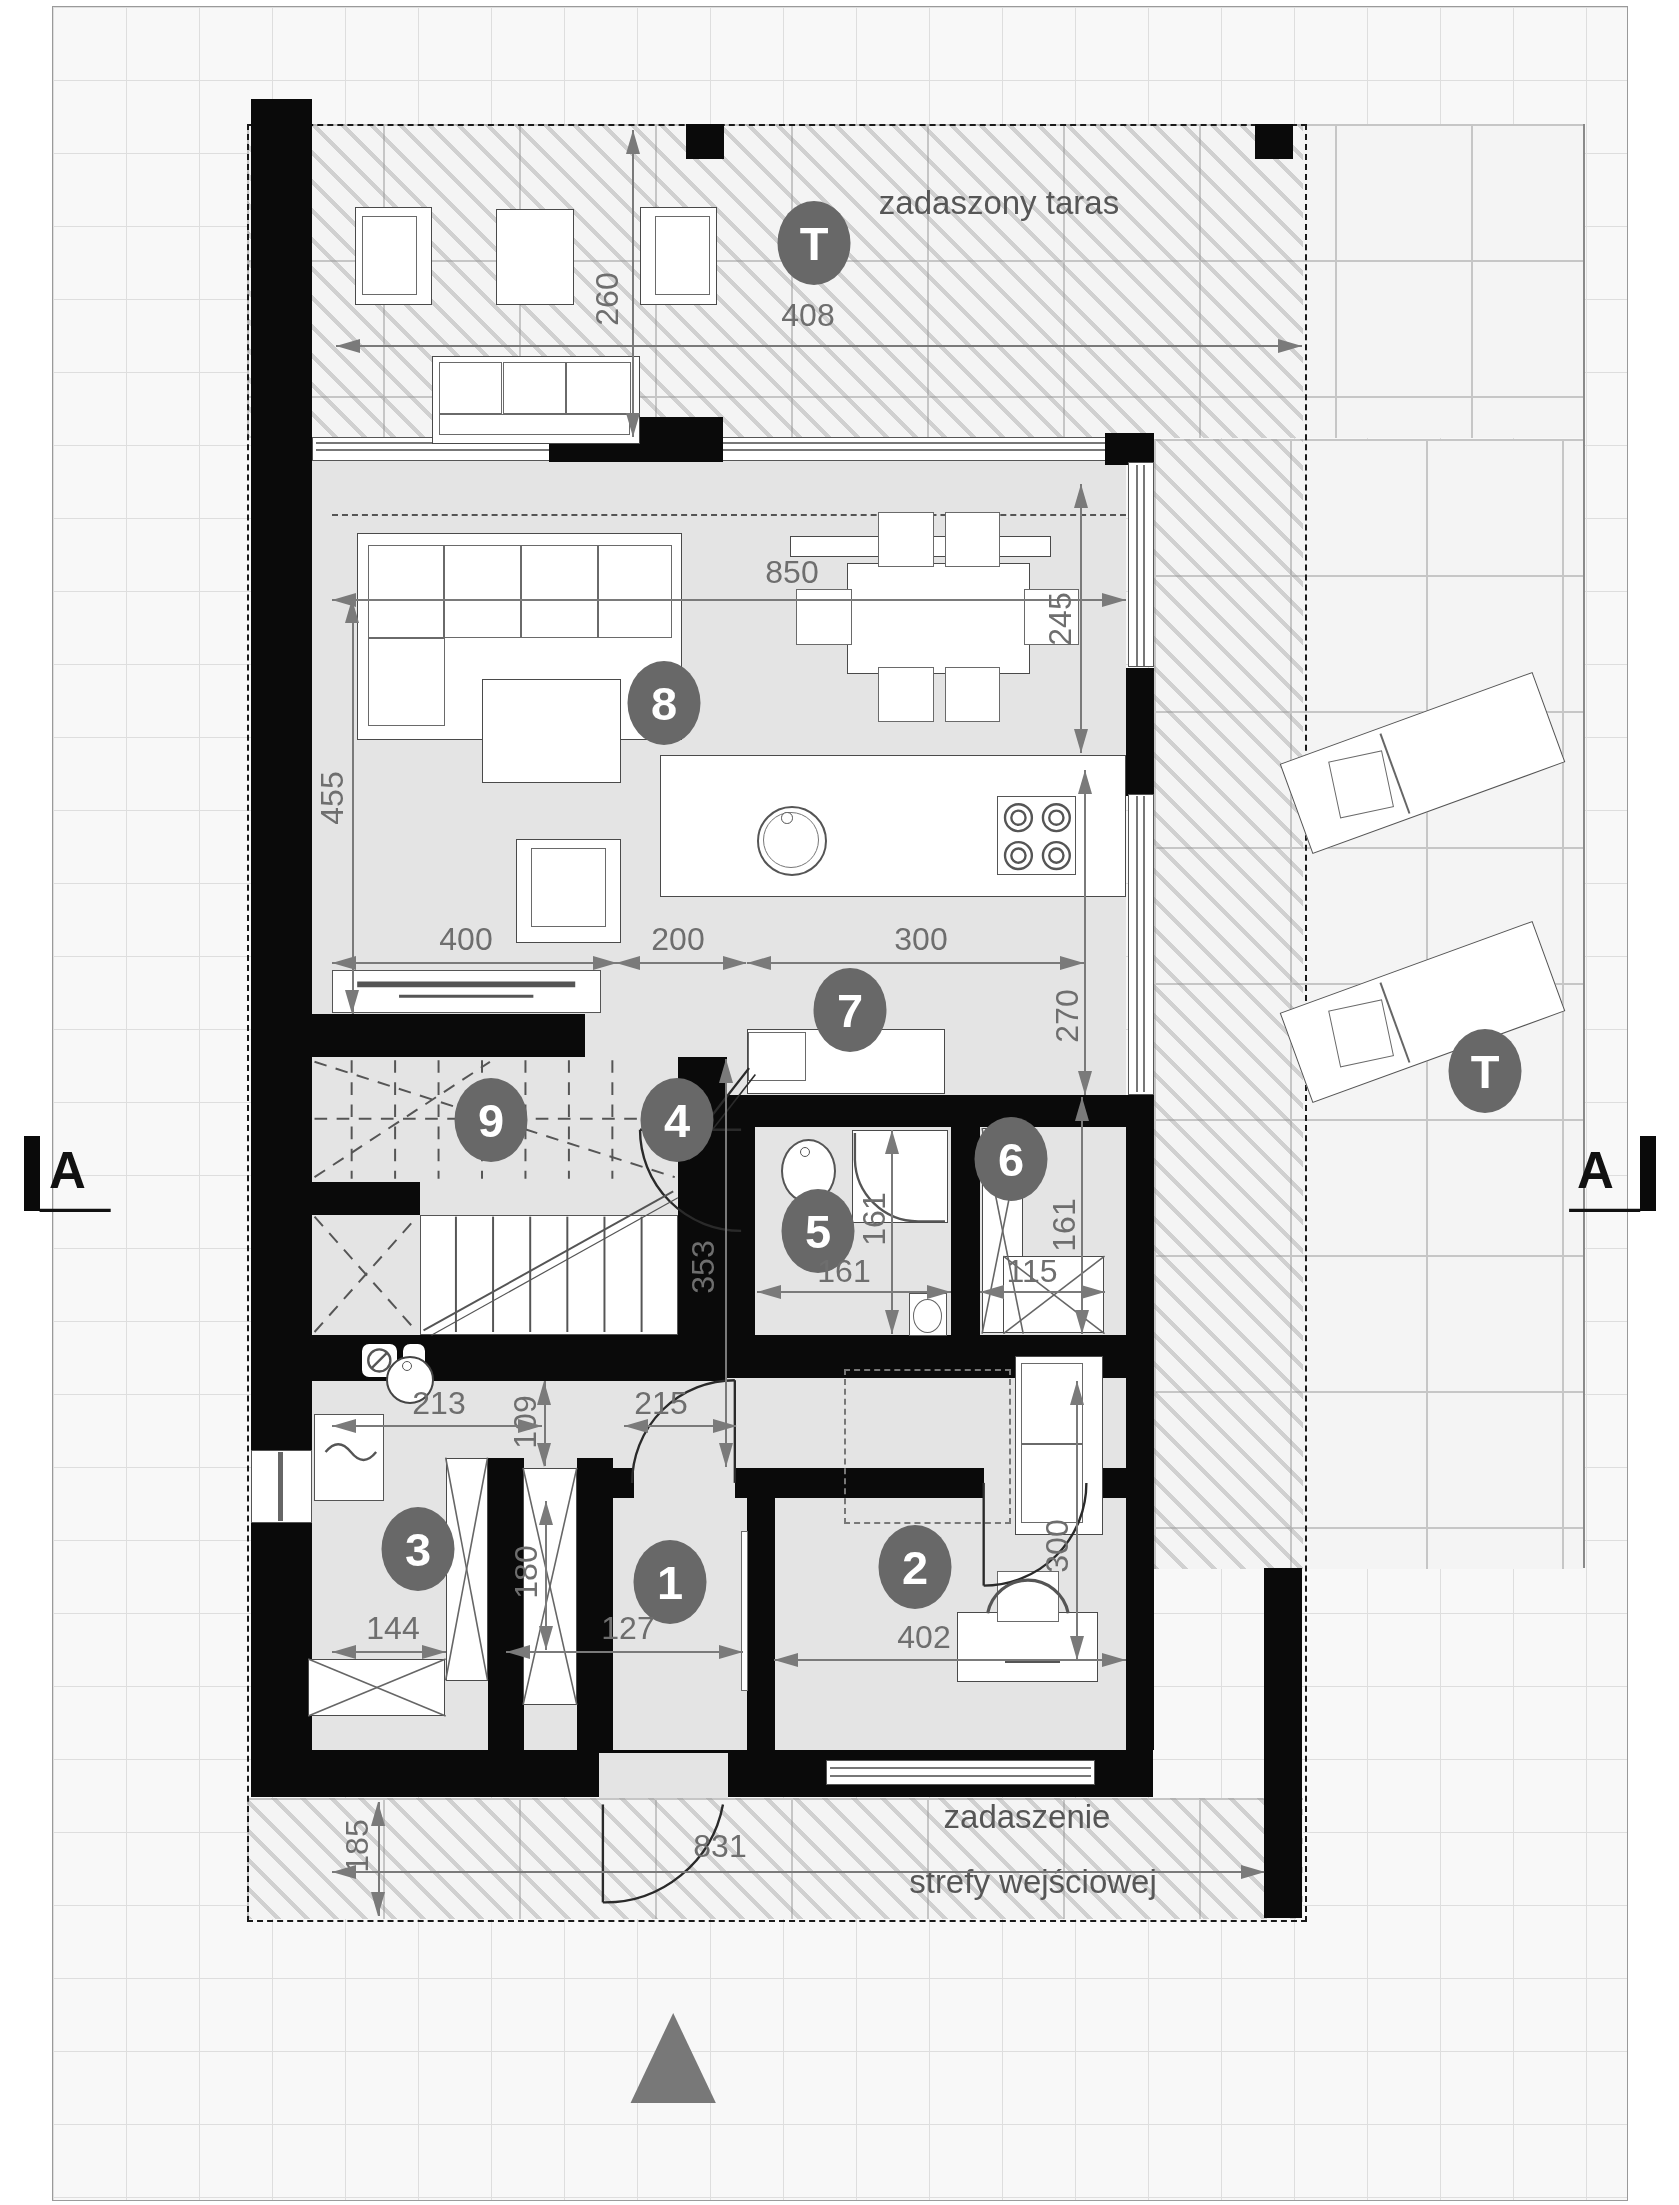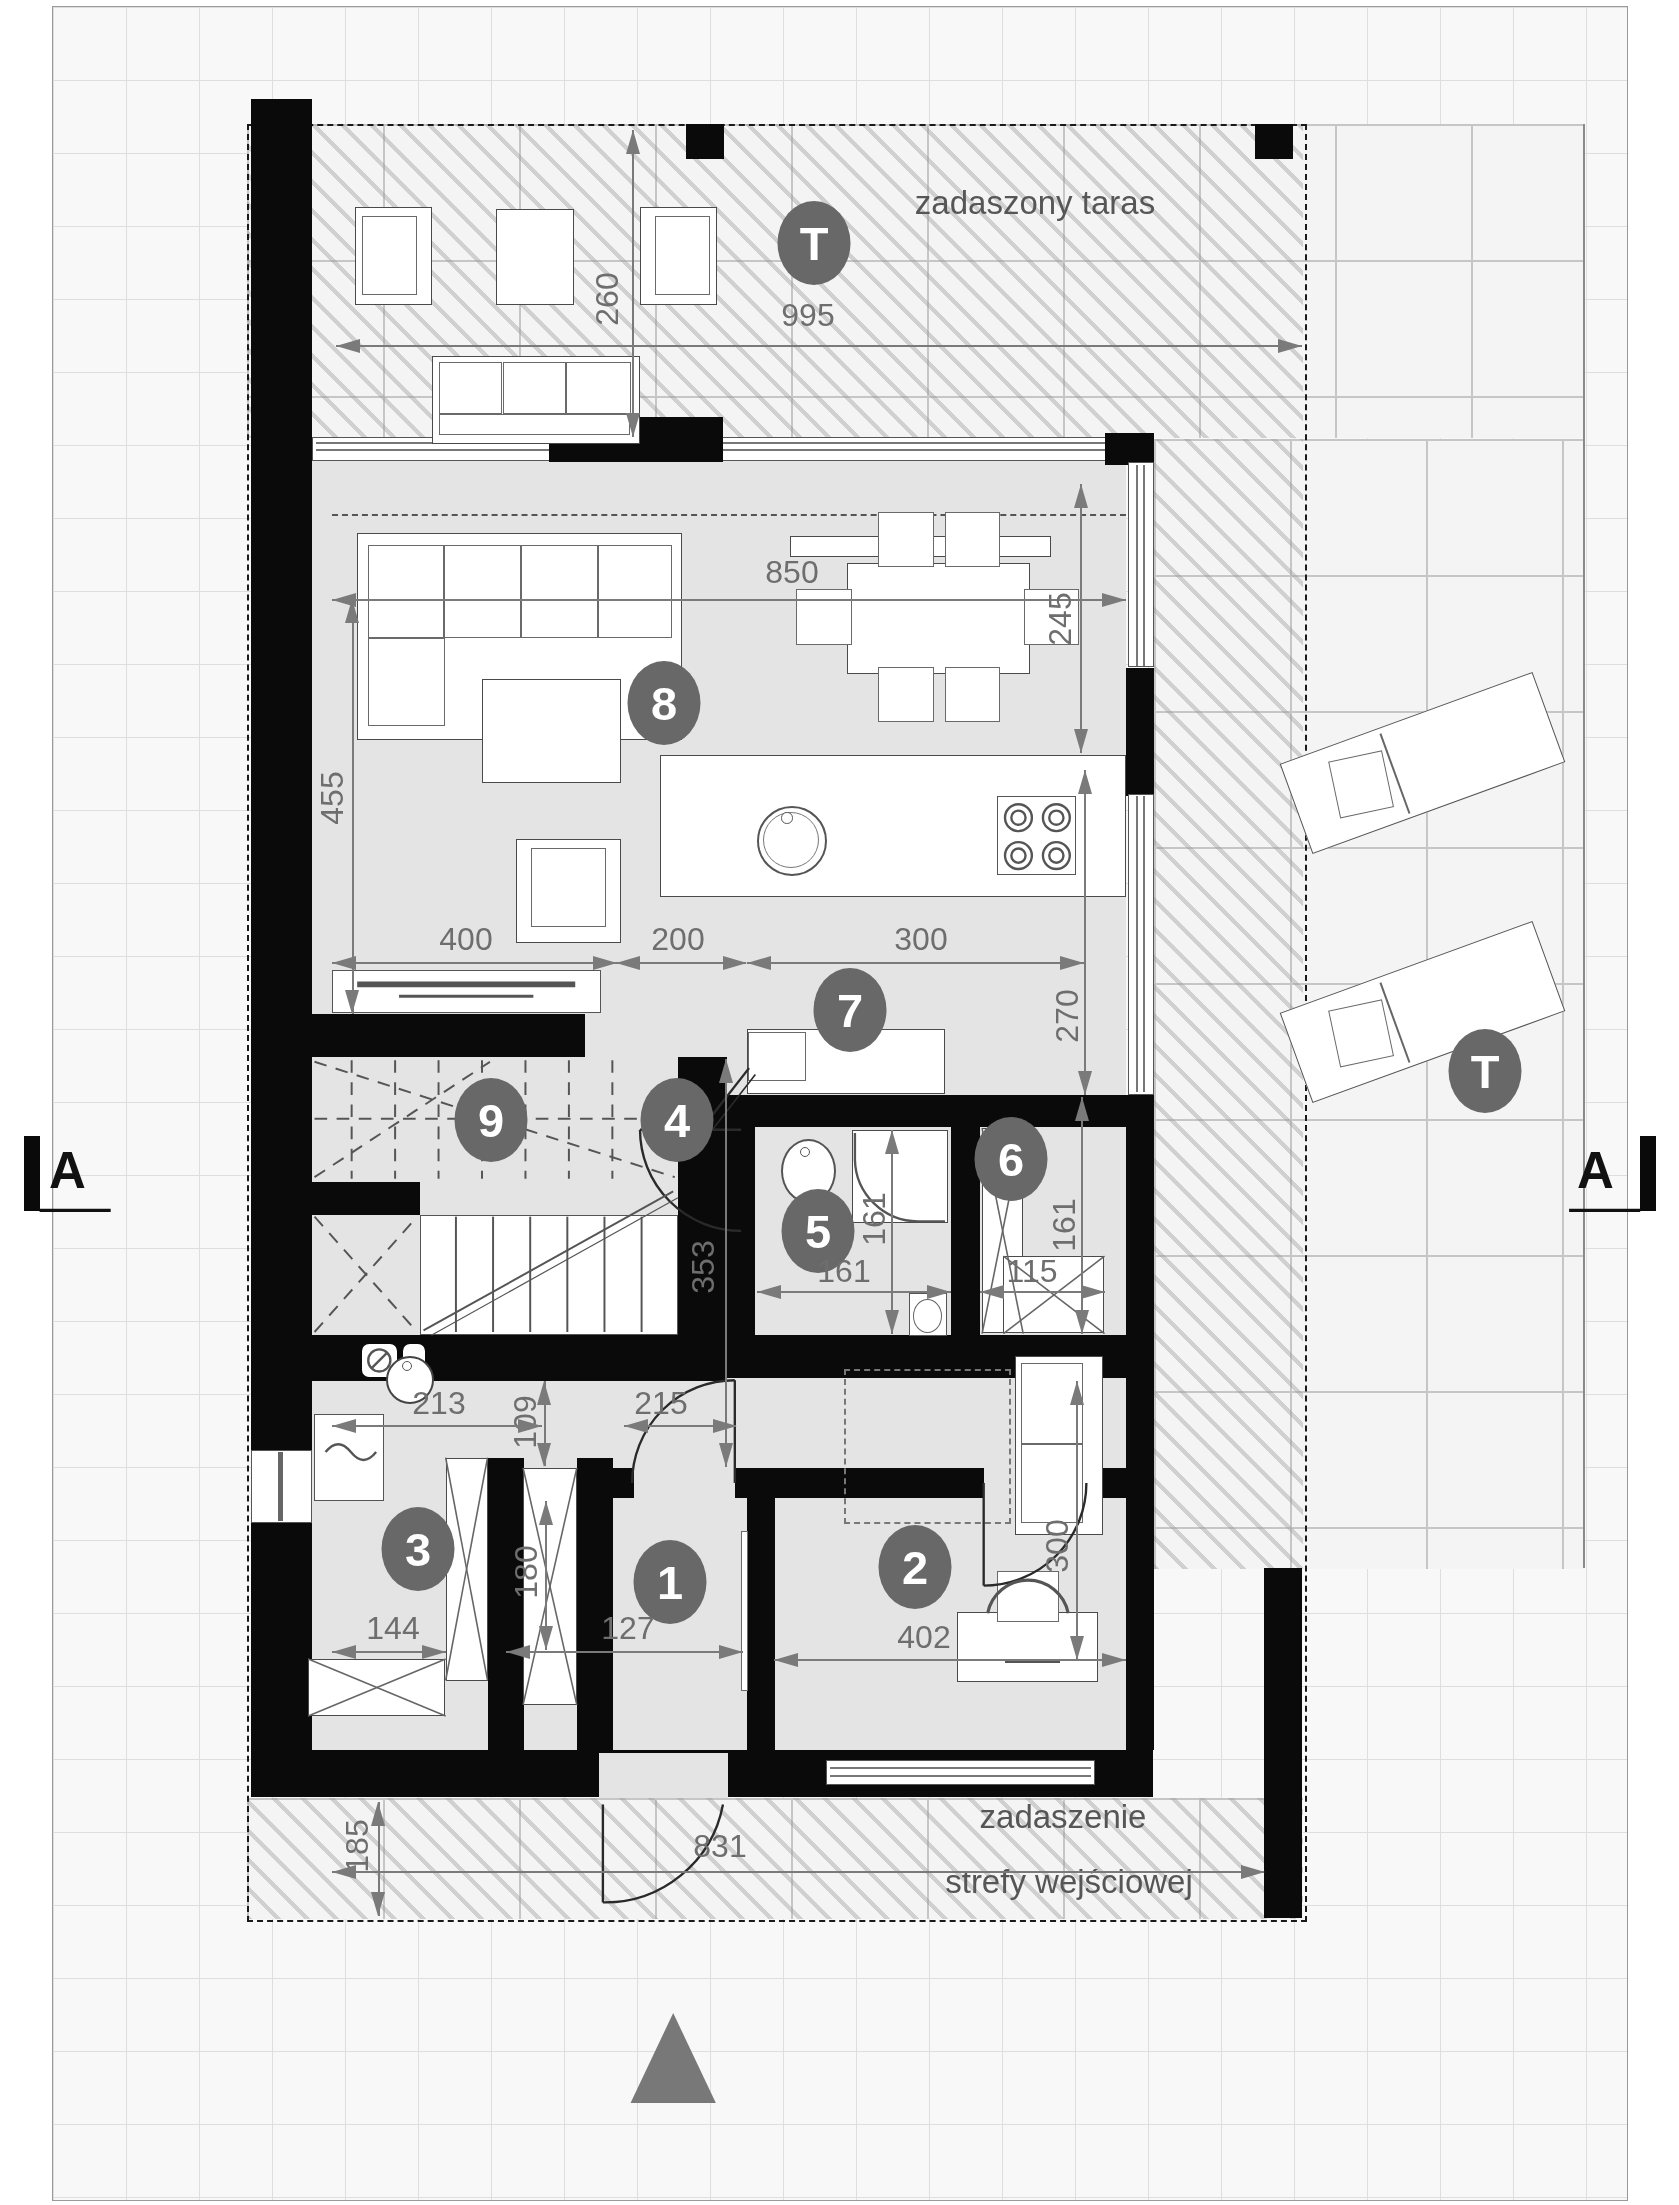--- a/index.html
+++ b/index.html
@@ -20,21 +20,21 @@
   .fw{background:#fff;border:1.6px solid #4a4a4a;box-sizing:border-box;}
   .fwl{background:#fff;border:0.8px solid #6a6a6a;box-sizing:border-box;}
   .xbox{background:#fff;border:1.6px solid #4a4a4a;box-sizing:border-box;}
   .glaz{background:#fff;box-sizing:border-box;border:0.8px solid #555;}
   .dimlbl{position:absolute;color:#6e6e6e;font-size:32px;white-space:nowrap;transform:translate(-50%,-50%);}
   .dimlbl.rot{transform:translate(-50%,-50%) rotate(-90deg);}
   .dimline{position:absolute;background:#7a7a7a;}
   .arr{position:absolute;width:0;height:0;}
   .badge{position:absolute;background:#686868;border-radius:50%;color:#fff;font-weight:bold;
     display:flex;align-items:center;justify-content:center;transform:translate(-50%,-50%);}
-  .plabel{position:absolute;color:#565656;font-size:33px;white-space:nowrap;transform:translate(-50%,-50%);margin-left:36px;}
+  .plabel{position:absolute;color:#565656;font-size:33px;white-space:nowrap;transform:translate(-50%,-50%);}
   .alabel{position:absolute;color:#111;font-size:51px;font-weight:bold;}
   svg.ovl{position:absolute;left:0;top:0;pointer-events:none;}
 </style>
 </head>
 <body>
 
 <div id="plan">
 
   <div class="abs sitegrid"></div>
 
@@ -291,21 +291,21 @@
       <div class="badge" style="left: 850px; top: 1010px; width: 73px; height: 84px; font-size: 47px;">7</div>
       <div class="badge" style="left: 664px; top: 703px; width: 73px; height: 84px; font-size: 47px;">8</div>
       <div class="badge" style="left: 491px; top: 1120px; width: 73px; height: 84px; font-size: 47px;">9</div>
       <div class="badge" style="left: 814px; top: 243px; width: 73px; height: 84px; font-size: 47px;">T</div>
       <div class="badge" style="left: 1485px; top: 1071px; width: 73px; height: 84px; font-size: 47px;">T</div>
     </div>
   <div id="dims">
       <div class="dimline" style="left: 336px; top: 345px; width: 966px; height: 1.6px;"></div>
       <div class="arr" style="left: 336px; top: 339px; border-top: 7.1px solid transparent; border-bottom: 7.1px solid transparent; border-right: 24px solid rgb(122, 122, 122);"></div>
       <div class="arr" style="left: 1278px; top: 339px; border-top: 7.1px solid transparent; border-bottom: 7.1px solid transparent; border-left: 24px solid rgb(122, 122, 122);"></div>
-      <div class="dimlbl" style="left: 808px; top: 315px;">995</div>
+      <div class="dimlbl" style="left: 808px; top: 315px;">408</div>
       <div class="dimline" style="left: 632px; top: 130px; width: 1.6px; height: 307px;"></div>
       <div class="arr" style="left: 626px; top: 130px; border-left: 7.1px solid transparent; border-right: 7.1px solid transparent; border-bottom: 24px solid rgb(122, 122, 122);"></div>
       <div class="arr" style="left: 626px; top: 413px; border-left: 7.1px solid transparent; border-right: 7.1px solid transparent; border-top: 24px solid rgb(122, 122, 122);"></div>
       <div class="dimlbl rot" style="left: 607px; top: 299px;">260</div>
       <div class="dimline" style="left: 332px; top: 599px; width: 794px; height: 1.6px;"></div>
       <div class="arr" style="left: 332px; top: 593px; border-top: 7.1px solid transparent; border-bottom: 7.1px solid transparent; border-right: 24px solid rgb(122, 122, 122);"></div>
       <div class="arr" style="left: 1102px; top: 593px; border-top: 7.1px solid transparent; border-bottom: 7.1px solid transparent; border-left: 24px solid rgb(122, 122, 122);"></div>
       <div class="dimlbl" style="left: 792px; top: 572px;">850</div>
       <div class="dimline" style="left: 352px; top: 599px; width: 1.6px; height: 415px;"></div>
       <div class="arr" style="left: 345px; top: 599px; border-left: 7.1px solid transparent; border-right: 7.1px solid transparent; border-bottom: 24px solid rgb(122, 122, 122);"></div>

